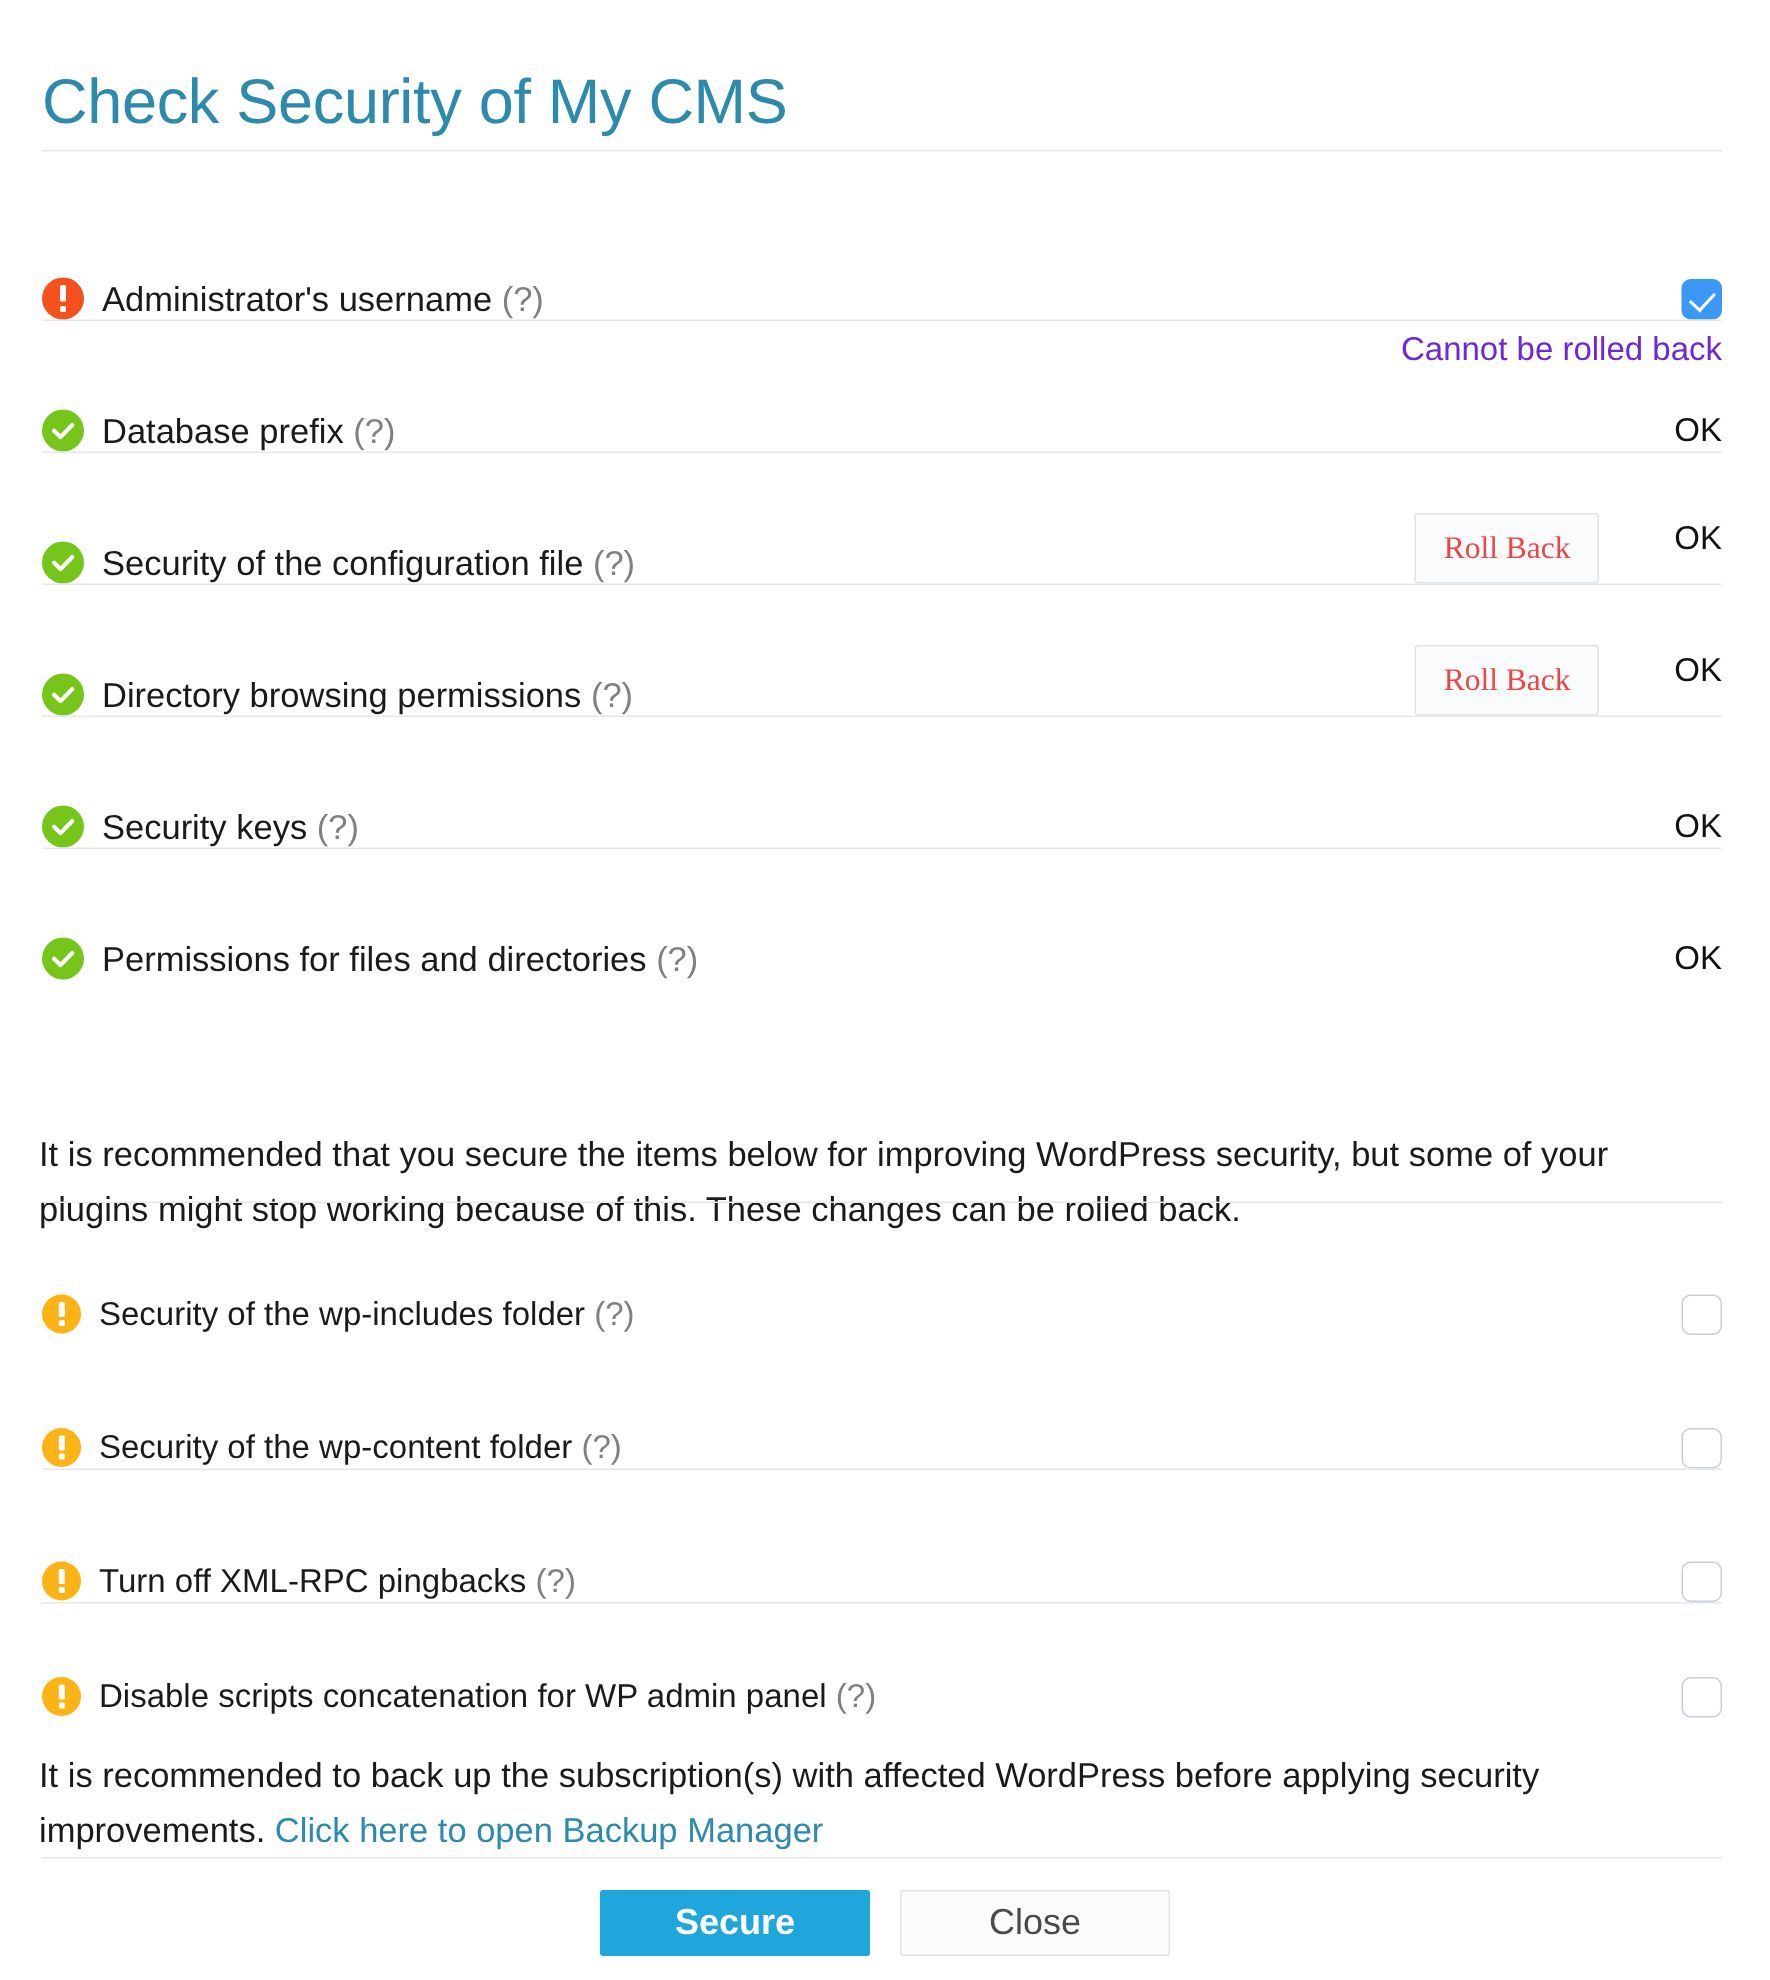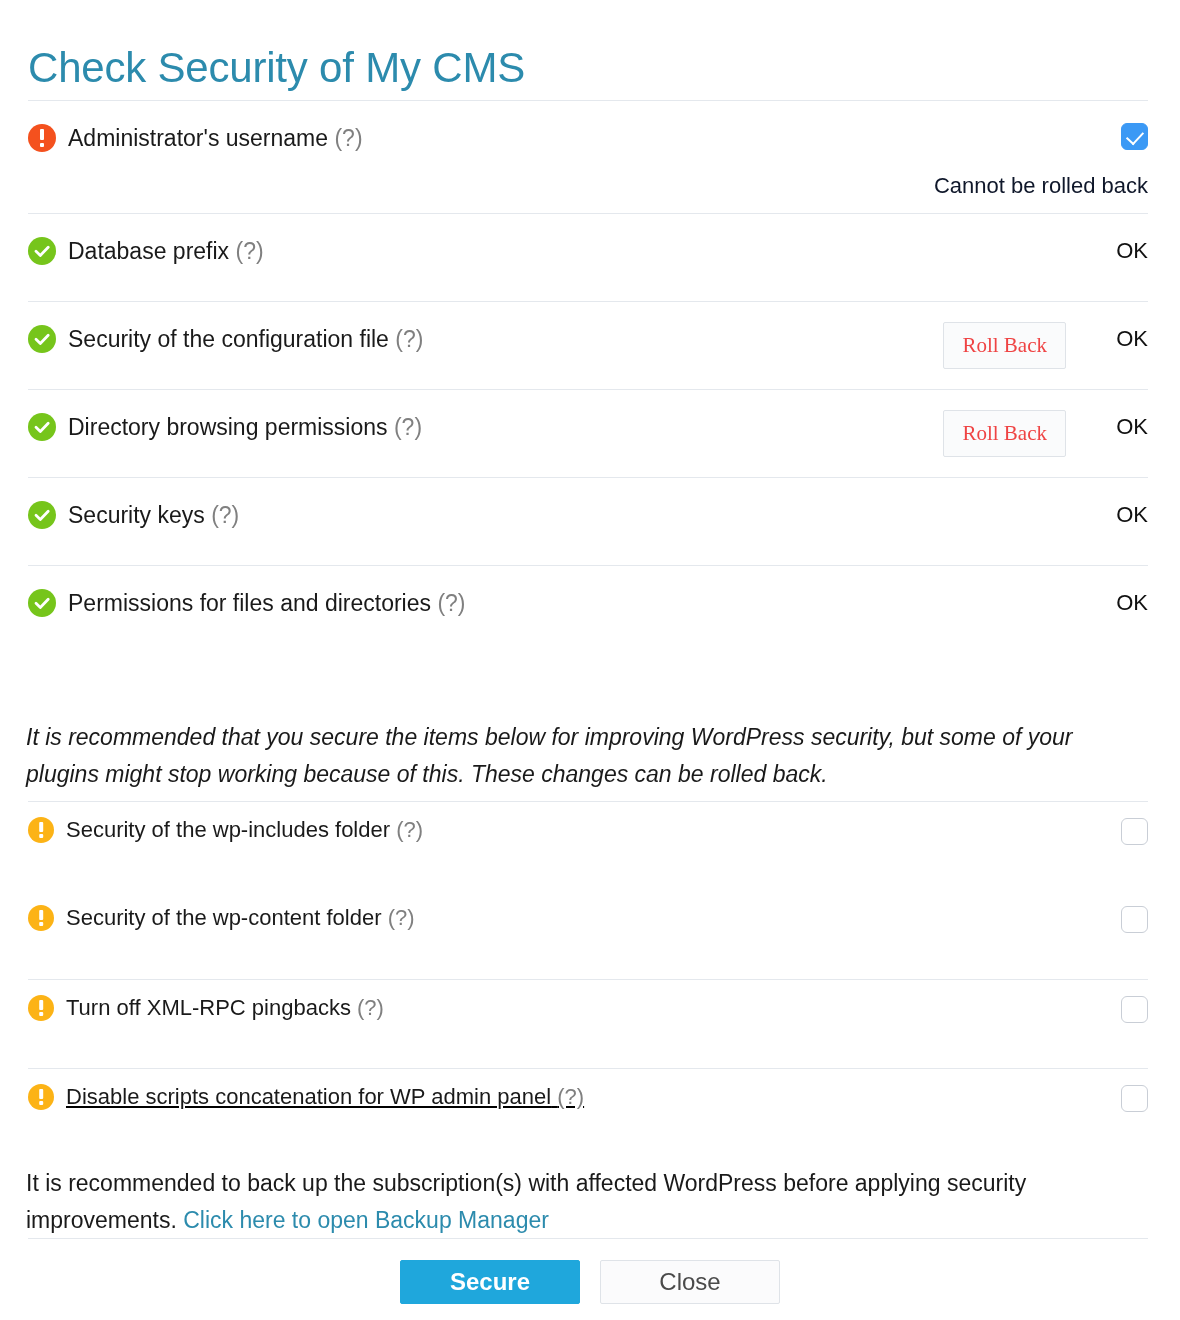--- a/index.html
+++ b/index.html
@@ -32,21 +32,21 @@
   
   .list {
     position: absolute;
     left: 28px; top: 100px;
     width: 1120px;
   }
   .row {
     position: relative;
     border-top: 1px solid #e4e8ed;
     display: flex;
-    align-items: flex-start;
+    align-items: flex-end;
     padding: 0;
     min-height: 88px;
   }
   .row.first-row { min-height: 113px; }
 
   .row-left {
     display: flex;
     align-items: center;
     padding-top: 23px;
     flex: 1 1 auto;
@@ -155,40 +155,40 @@
     position: absolute;
     left: 8px; top: 4px;
     width: 8px; height: 14px;
     border: solid #fff;
     border-width: 0 2.6px 2.6px 0;
     transform: rotate(43deg);
   }
   .cannot-roll {
     position: absolute;
     right: 0;
-    top: 72px;
+    top: 56px;
     font-size: 22px;
-    color: #0f172a;
+    color: #6d28d9;
     white-space: nowrap;
   }
 
   
   .para {
     position: absolute;
     left: 26px;
     width: 1124px;
     font-size: 23px;
     line-height: 37px;
     color: #1a1a1a;
   }
   .para a {
     color: #2c8bad;
     text-decoration: none;
   }
-  #para-top { top: 696px; font-style: italic; }
+  #para-top { top: 728px; }
   #para-bottom { top: 1142px; }
 
   
   .footer-rule {
     position: absolute;
     left: 28px; top: 1238px;
     width: 1120px; height: 1px;
     background: #e4e8ed;
   }
   .footer {
@@ -345,21 +345,21 @@
       <div class="row-left" style="padding-top:14px;">
         <span class="sicon warn"></span>
         <span class="row-label small"><span>Turn off XML-RPC pingbacks</span> <span class="hint">(?)</span></span>
       </div>
       <div class="row-right" style="padding-top:14px;">
         <div class="cbox"></div>
       </div>
     </div>
 
     <div class="row" style="min-height:77px;">
-      <div class="row-left" style="padding-top:14px;text-decoration:underline;">
+      <div class="row-left" style="padding-top:14px;">
         <span class="sicon warn"></span>
         <span class="row-label small"><span>Disable scripts concatenation for WP admin panel</span> <span class="hint">(?)</span></span>
       </div>
       <div class="row-right" style="padding-top:14px;">
         <div class="cbox"></div>
       </div>
     </div>
 
   </div>
 

